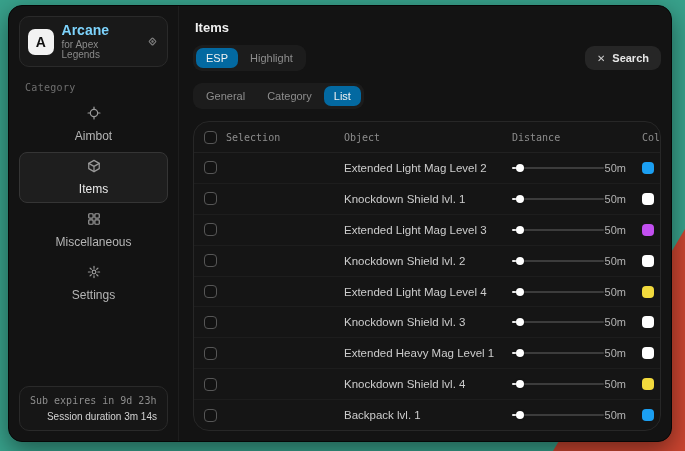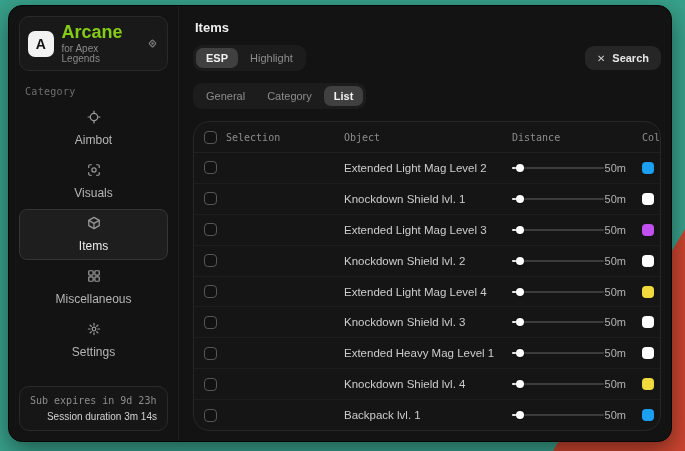--- a/index.html
+++ b/index.html
@@ -18,21 +18,21 @@
     box-shadow:0 8px 24px rgba(0,0,0,.45);
   }
   
   .sidebar{width:170px;box-sizing:border-box;padding:10px;display:flex;
     flex-direction:column;border-right:1px solid #1e1e1e;}
   .brand-card{display:flex;align-items:center;gap:8px;background:#191919;
     border:1px solid #2a2a2a;border-radius:10px;padding:6px 8px;}
   .logo{width:26px;height:26px;border-radius:7px;background:#f2f2f2;color:#111;
     font-weight:bold;display:flex;align-items:center;justify-content:center;font-size:14px;}
   .brand-text{line-height:1;}
-  .brand-name{font-size:18px;font-weight:bold;color:#84cc16;}
+  .brand-name{font-size:14px;font-weight:bold;color:#7dd3fc;}
   .brand-sub{font-size:10px;color:#8a8a8a;margin-top:3px;}
   .brand-badge{margin-left:auto;color:#7b7b7b;display:flex;}
   .brand-badge svg{width:13px;height:13px;}
   .section-label{font-family:"DejaVu Sans Mono",monospace;font-size:10px;
     color:#6f6f6f;margin:15px 6px 6px;letter-spacing:.3px;}
   .nav-item{display:flex;align-items:center;gap:9px;padding:6px 9px;margin-bottom:2px;
     border-radius:8px;color:#b5b5b5;font-size:12px;border:1px solid transparent;cursor:pointer;flex-direction:column;}
   .nav-item .nicon{display:flex;color:#9a9a9a;}
   .nav-item svg{width:14px;height:14px;}
   .nav-item.active{background:#1e1e1e;border-color:#353535;color:#e9e9e9;}
@@ -40,21 +40,21 @@
     padding:8px 10px;background:#161616;}
   .sf-line1{font-family:"DejaVu Sans Mono",monospace;font-size:10px;color:#8d8d8d;}
   .sf-line2{font-size:10px;color:#d2d2d2;margin-top:5px;text-align:right;}
   
   .main{flex:1;min-width:0;box-sizing:border-box;padding:12px 10px 10px 14px;
     display:flex;flex-direction:column;}
   .main-title{font-size:13px;font-weight:bold;color:#f0f0f0;margin:2px 0 0 2px;}
   .toolbar-row{display:flex;align-items:center;margin-top:10px;}
   .seg-group{display:flex;background:#1c1c1c;border-radius:9px;padding:3px;gap:2px;}
   .seg-item{font-size:11px;color:#8d8d8d;padding:4px 10px;border-radius:7px;cursor:pointer;white-space:nowrap;}
-  .seg-item.active{background:#404040;color:#f2f2f2;font-weight:bold;}
+  .seg-item.active{background:#0369a1;color:#f2f2f2;font-weight:normal;}
   .search-btn{margin-left:auto;display:flex;align-items:center;gap:7px;background:#262626;
     border-radius:9px;padding:6px 12px;font-size:11px;color:#e6e6e6;cursor:pointer;font-weight:bold;}
   .search-btn .xg{font-size:10px;color:#cdcdcd;font-weight:normal;}
   .view-row{margin-top:12px;display:flex;}
   
   .table-card{margin-top:12px;flex:1;min-height:0;border:1px solid #272727;border-radius:16px;
     background:#151515;display:flex;flex-direction:column;overflow:hidden;}
   .t-header,.t-row{display:grid;grid-template-columns:22px 118px 168px 92px 38px 1fr;
     align-items:center;padding:0 10px;}
   .t-header{height:30px;border-bottom:1px solid #212121;
@@ -101,29 +101,20 @@
     <div id="sidebar-nav">
         <div class="nav-item">
           <span class="nicon">
             <svg viewBox="0 0 16 16" fill="none" stroke="currentColor" stroke-width="1.4" stroke-linecap="round" stroke-linejoin="round">
               <circle cx="8" cy="8" r="4.2"></circle>
               <path d="M8 1.2v2.3M8 12.5v2.3M1.2 8h2.3M12.5 8h2.3"></path>
             </svg>
           </span>
           <span>Aimbot</span>
         </div>
-        <div class="nav-item">
-          <span class="nicon">
-            <svg viewBox="0 0 16 16" fill="none" stroke="currentColor" stroke-width="1.4" stroke-linecap="round" stroke-linejoin="round">
-              <path d="M2 5V3.5A1.5 1.5 0 0 1 3.5 2H5M11 2h1.5A1.5 1.5 0 0 1 14 3.5V5M14 11v1.5a1.5 1.5 0 0 1-1.5 1.5H11M5 14H3.5A1.5 1.5 0 0 1 2 12.5V11"></path>
-              <circle cx="8" cy="8" r="2.4"></circle>
-            </svg>
-          </span>
-          <span>Visuals</span>
-        </div>
         <div class="nav-item active">
           <span class="nicon">
             <svg viewBox="0 0 16 16" fill="none" stroke="currentColor" stroke-width="1.4" stroke-linecap="round" stroke-linejoin="round">
               <path d="M8 1.6 14 5v6l-6 3.4L2 11V5z"></path>
               <path d="M2 5l6 3.4L14 5M8 8.4v6"></path>
             </svg>
           </span>
           <span>Items</span>
         </div>
         <div class="nav-item">

